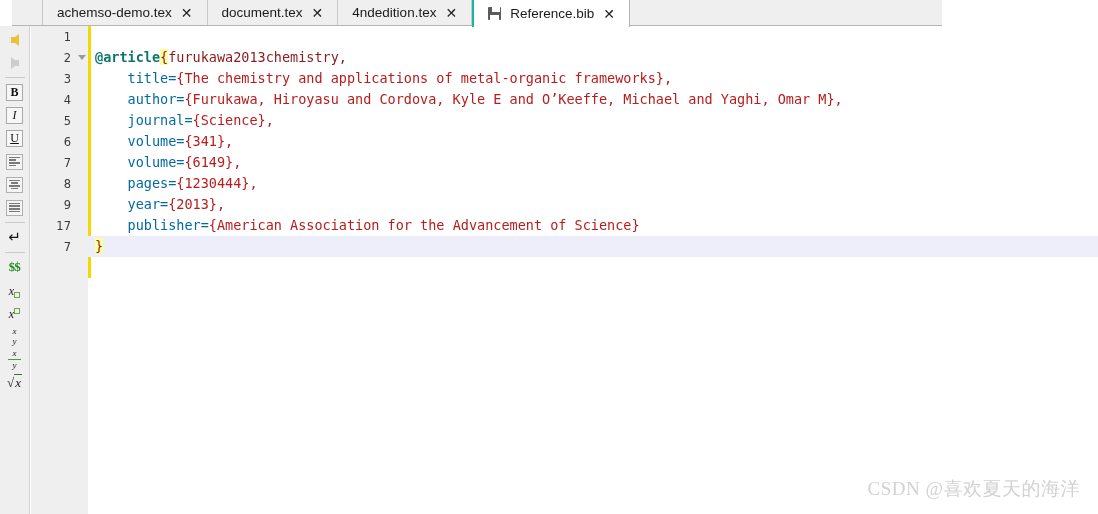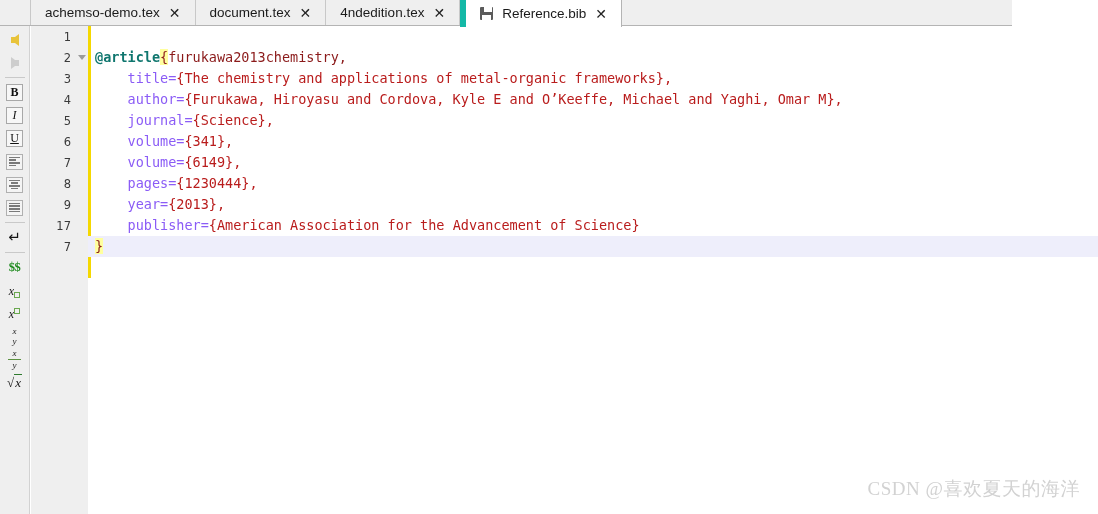--- a/index.html
+++ b/index.html
@@ -11,22 +11,22 @@
     width: 1098px;
     height: 514px;
     overflow: hidden;
     font-family: "Liberation Sans", sans-serif;
     position: relative;
   }
 
   
   .tabbar {
     position: absolute;
-    left: 0; top: 0;
-    width: 1012px;
+    left: 12px; top: 0;
+    width: 930px;
     height: 26px;
     background: #efefef;
     border-bottom: 1px solid #b4b4b4;
     display: flex;
     align-items: stretch;
     box-sizing: border-box;
   }
   .tab-lead {
     width: 30px;
     flex: 0 0 30px;
@@ -44,21 +44,21 @@
     color: #1a1a1a;
     background: #efefef;
     border-right: 1px solid #c8c8c8;
     box-sizing: border-box;
     white-space: nowrap;
     cursor: default;
   }
   .tab.active {
     background: #ffffff;
     border-right: 1px solid #b4b4b4;
-    border-left: 6px solid #14b8a6;
+    border-left: 2px solid #14b8a6;
     margin-bottom: -1px;
     height: 27px;
     z-index: 3;
   }
   .tab .tab-close {
     font-size: 14px;
     line-height: 1;
     color: #222;
     font-family: "DejaVu Sans", sans-serif;
     cursor: pointer;
@@ -328,21 +328,21 @@
     padding-left: 7px;
     box-sizing: border-box;
     font-family: "DejaVu Sans Mono", monospace;
     font-size: 13.5px;
     white-space: pre;
     color: #2b2b2b;
   }
   .kw       { color: #0f766e; font-weight: bold; }
   .brmatch  { background: #ffff9e; color: #8b1a1a; }
   .citekey  { color: #8b1a1a; }
-  .field    { color: #8b5cf6; margin-top: 28px; }
+  .field    { color: #0369a1; margin-top: 28px; }
   .val      { color: #b91c1c; }
 
   
   .watermark {
     position: absolute;
     right: 18px;
     bottom: 12px;
     font-size: 19px;
     color: #d2d2d2;
     font-family: Liberation Serif, serif;

